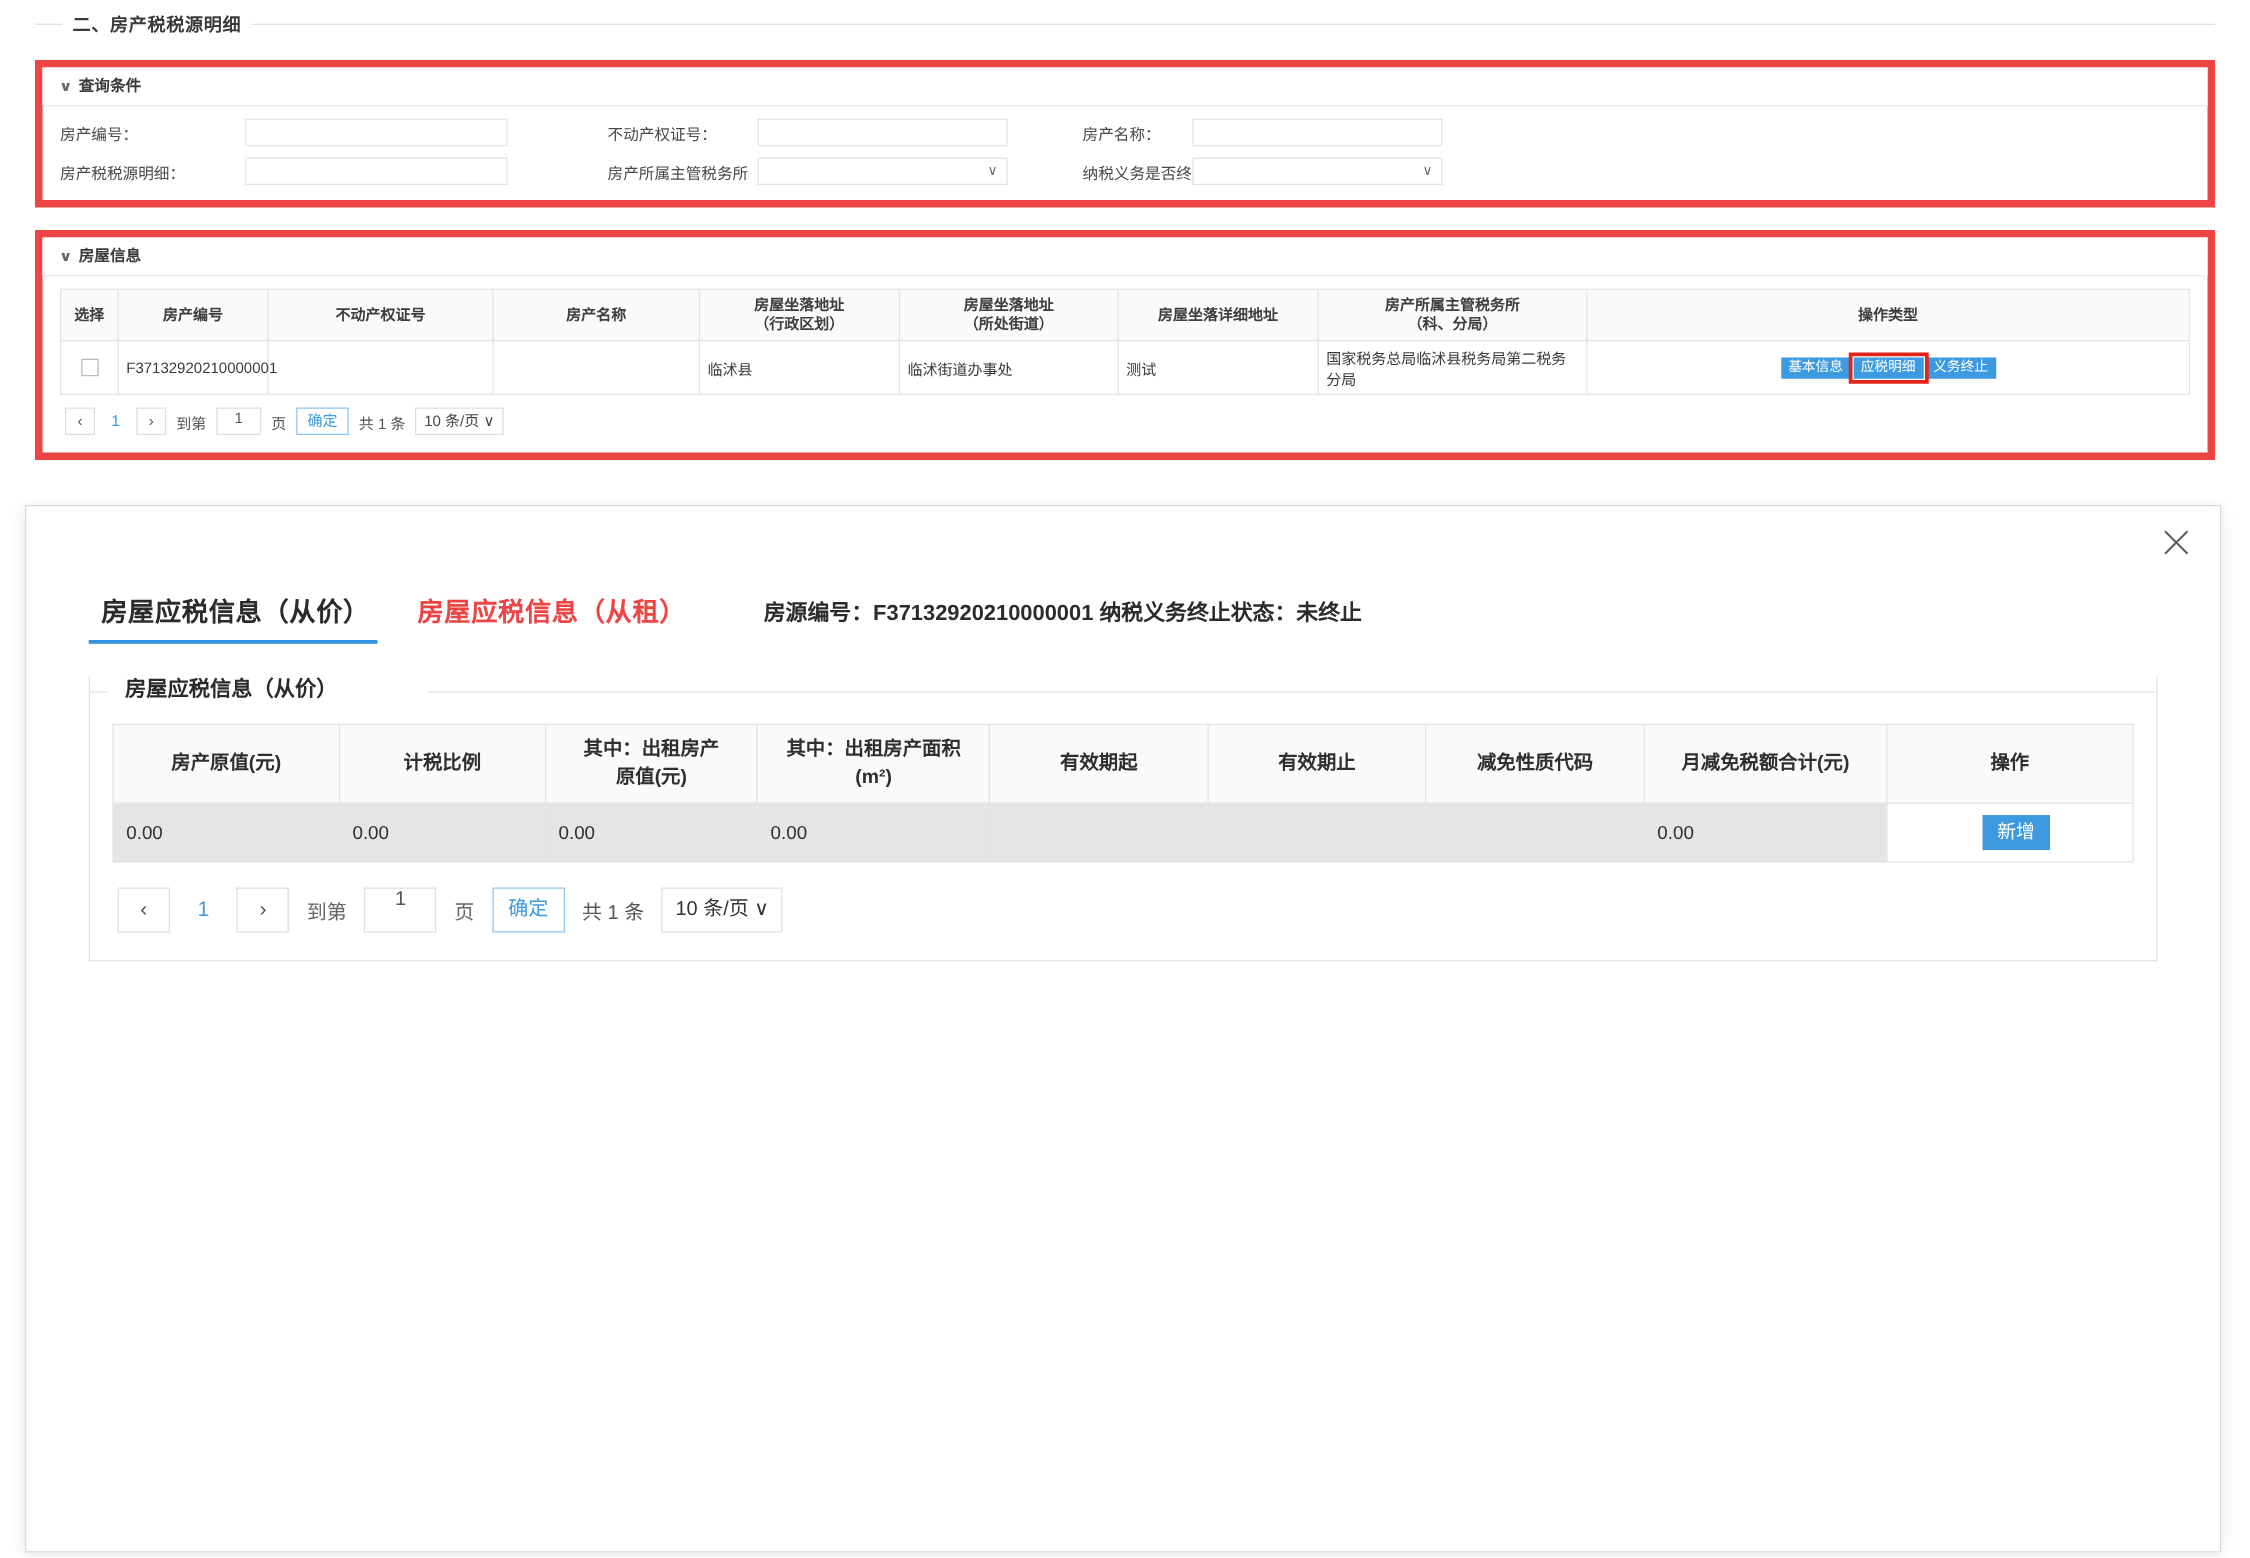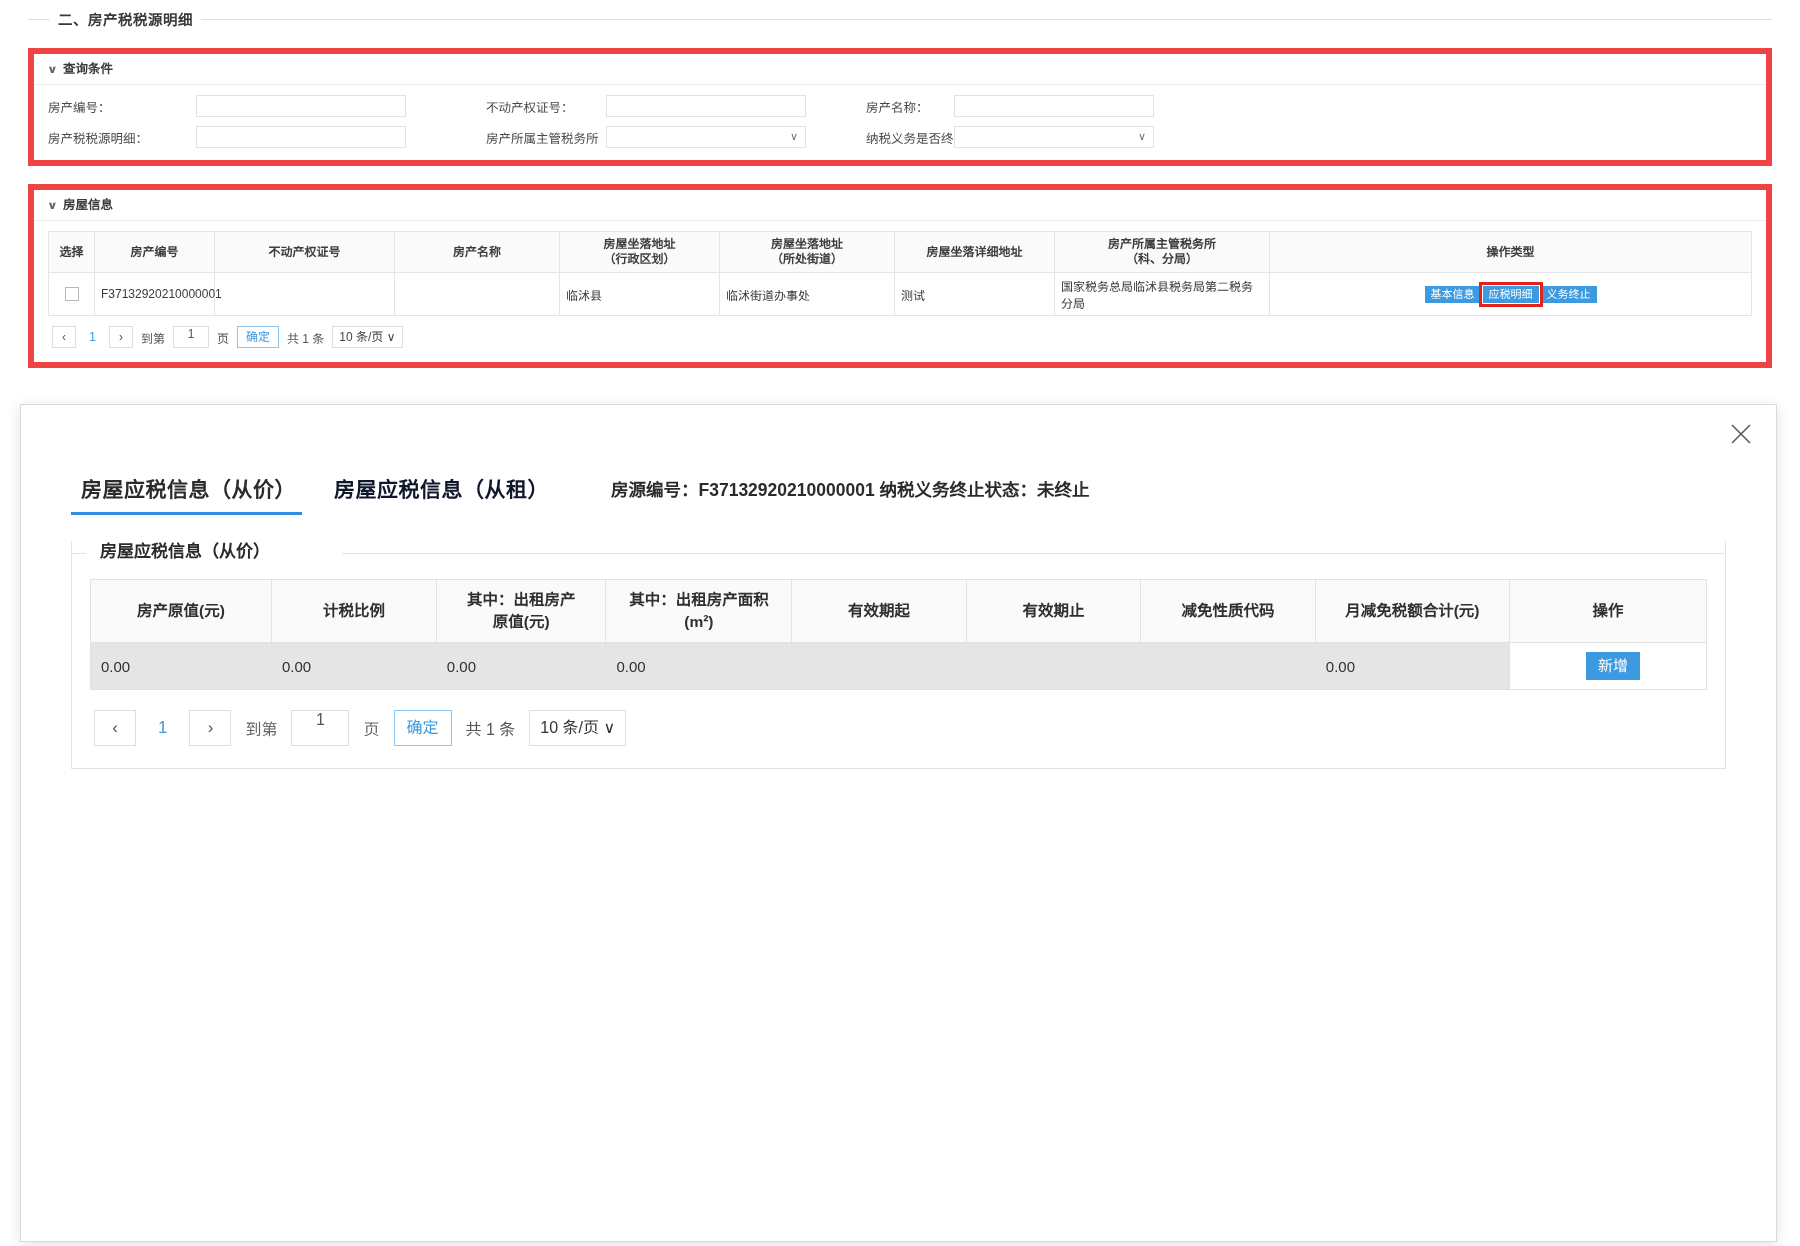--- a/index.html
+++ b/index.html
@@ -254,21 +254,21 @@
   .tabbar {
     display: flex;
     align-items: flex-end;
     gap: 0;
     height: 52px;
   }
   .tab {
     font-size: 21px;
     font-weight: bold;
     padding: 0 28px 12px 10px;
-    color: #0f172a;
+    color: #ef4444;
     cursor: pointer;
     position: relative;
     letter-spacing: 0.5px;
   }
   .tab.active { color: #2b2b2b; }
   .tab.active::after {
     content: "";
     position: absolute;
     left: 0;
     right: 22px;

